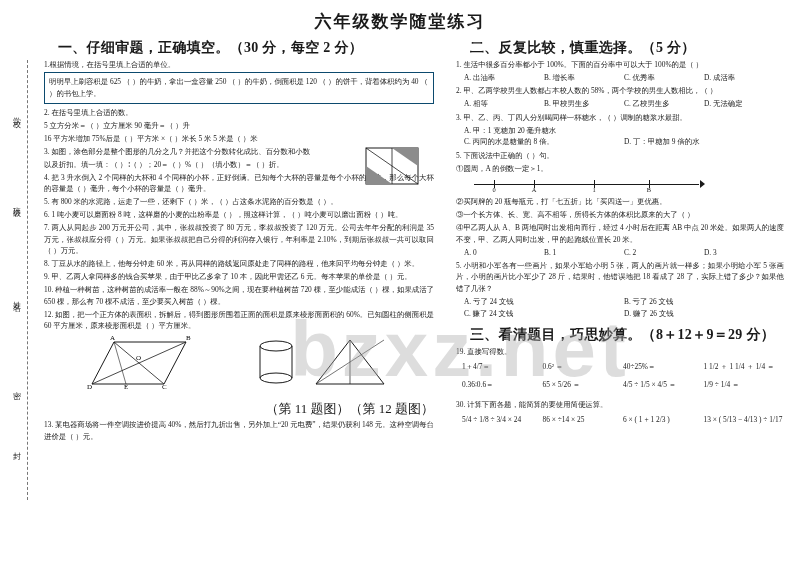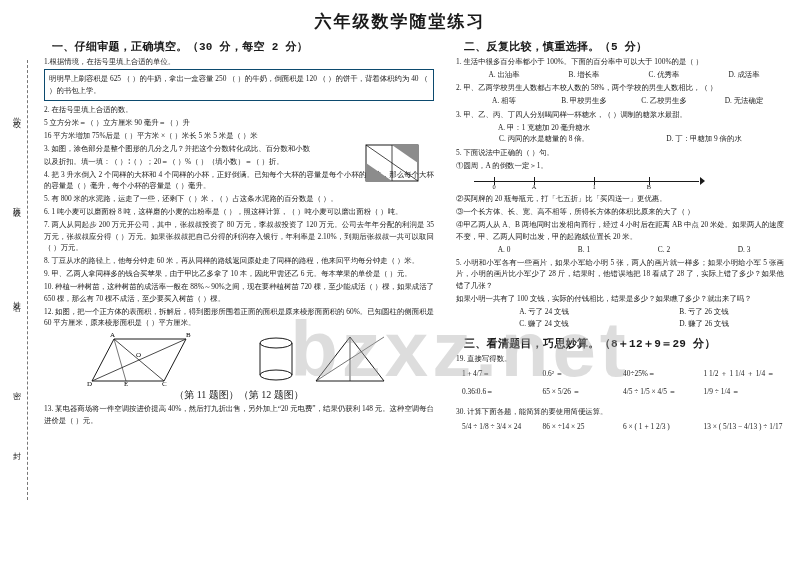--- a/index.html
+++ b/index.html
@@ -27,45 +27,44 @@
     box-sizing:border-box;
     height:520px;
   }
   .col{
     box-sizing:border-box;
   }
   .col-left{width:400px;padding-right:10px;}
   .col-right{width:340px;padding-left:12px;}
   .sec-head{
     font-weight:bold;
-    font-size:11px;
-    margin:2px 0 2px 8px;
+    font-size:14px;
+    margin:2px 0 2px 14px;
     letter-spacing:0.3px;
-    font-family:Liberation Mono, monospace;
   }
   .q{
     font-size:7.4px;
     line-height:1.55;
     margin:1.5px 0;
     text-align:justify;
   }
   .boxed{
     border:1px solid #0c4a6e;
     padding:3px 4px;
     margin:2px 0 3px 0;
     font-size:7.4px;
     line-height:1.6;
   }
   .opts{
     display:flex;
     font-size:7.4px;
     padding-left:8px;
     line-height:1.6;
   }
-  .opts span{flex:1;text-align:center;}
+  .opts span{flex:1;}
   .opts.two span{flex:0 0 50%;}
   .calc-grid{
     display:flex;
     flex-wrap:wrap;
     font-size:7.4px;
     padding-left:6px;
     margin-top:2px;
   }
   .calc-grid .item{
     flex:0 0 25%;
@@ -90,23 +89,23 @@
   .numline .lbl{position:absolute;top:9px;font-size:6.4px;transform:translateX(-50%);}
   .figs{
     display:flex;
     justify-content:space-around;
     align-items:flex-end;
     margin:2px 0 0 0;
     height:56px;
   }
   .figcap{
     display:flex;
-    justify-content:center;
-    font-size:10px;
-    margin-top:1px;
+    justify-content:flex-end;
+    font-size:13px;
+    margin-top:10px;
   }
   .shade-fig{
     position:absolute;
     right:14px;
     top:0px;
   }
   
   .side{
     position:absolute;
     left:4px;
@@ -284,21 +283,20 @@
       <div class="q sub">③一个长方体、长、宽、高不相等，所得长方体的体积比原来的大了（      ）</div>
       <div class="q sub">④甲乙两人从 A、B 两地同时出发相向而行，经过 4 小时后在距离 AB 中点 20 米处。如果两人的速度不变，甲、乙两人同时出发，甲的起跑线位置长 20 米。</div>
       <div class="opts">
         <span>A. 0</span>
         <span>B. 1</span>
         <span>C. 2</span>
         <span>D. 3</span>
       </div>
 
       <div class="q">5. 小明和小军各有一些画片，如果小军给小明 5 张，两人的画片就一样多；如果小明给小军 5 张画片，小明的画片比小军少了 28 斤，结果时，他错误地把 18 看成了 28 了，实际上错了多少？如果他错了几张？</div>
-      <div class="q">如果小明一共有了 100 文钱，实际的付钱相比，结果是多少？如果瞧了多少？就出来了吗？</div>
       <div class="opts two">
         <span>A. 亏了 24 文钱</span>
         <span>B. 亏了 26 文钱</span>
       </div>
       <div class="opts two">
         <span>C. 赚了 24 文钱</span>
         <span>D. 赚了 26 文钱</span>
       </div>
 
       <div class="sec-head" style="margin-top:6px;">三、看清题目，巧思妙算。（8＋12＋9＝29 分）</div>

